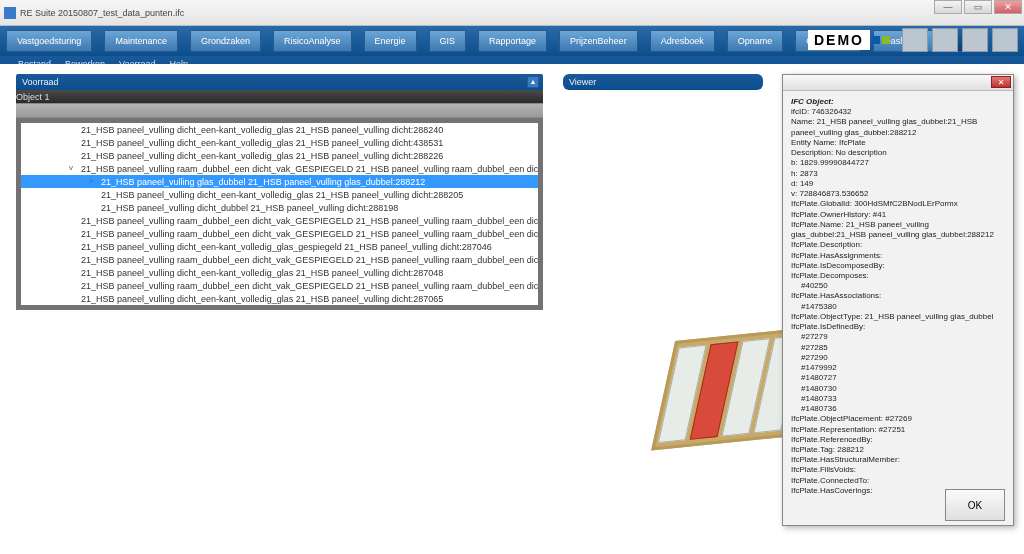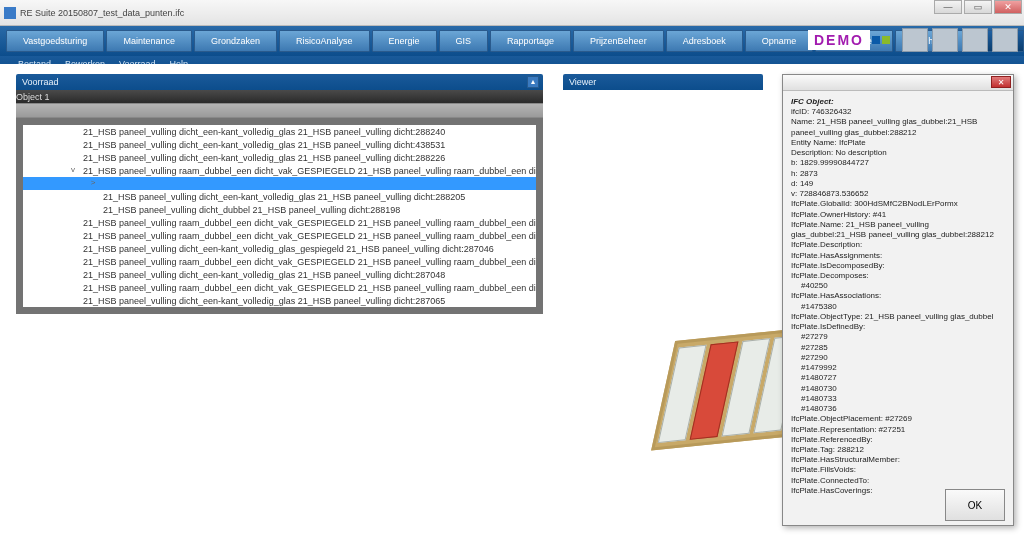--- a/index.html
+++ b/index.html
@@ -5,47 +5,47 @@
 * { margin: 0; padding: 0; box-sizing: border-box; font-family: Tahoma, Arial, sans-serif; }
 body { width: 1024px; height: 554px; background: #e8e8e8; overflow: hidden; position: relative; }
 
 .titlebar { height: 26px; background: linear-gradient(#f7f7f7,#e4e4e4); border-bottom: 1px solid #bbb; display: flex; align-items: center; padding: 0 4px; font-size: 9px; color: #444; }
 .titlebar .icon { width: 12px; height: 12px; background: #3a7bc8; margin-right: 4px; }
 .win-controls { position: absolute; right: 2px; top: 0; display: flex; }
 .win-controls div { width: 28px; height: 14px; border: 1px solid #aaa; background: linear-gradient(#f4f4f4,#d8d8d8); margin-left: 2px; font-size: 9px; text-align: center; line-height: 12px; color: #555; }
 .win-controls div.close { background: linear-gradient(#f0a0a0,#d06060); color: #fff; }
 
 .toolbar { height: 30px; background: linear-gradient(#2a6aa8,#0c4d8c); display: flex; align-items: center; padding: 0 6px; position: relative; }
-.toolbar .tbtn { height: 22px; padding: 0 16px; margin-right: 2px; background: linear-gradient(#6ba6d6,#3d79b2); border: 1px solid #2a5a8c; border-radius: 1px; color: #fff; font-size: 9px; display: flex; align-items: center; }
+.toolbar .tbtn { height: 22px; padding: 0 10px; margin-right: 12px; background: linear-gradient(#6ba6d6,#3d79b2); border: 1px solid #2a5a8c; border-radius: 1px; color: #fff; font-size: 9px; display: flex; align-items: center; }
 .toolbar .tbtn.active { background: linear-gradient(#1f5fa0,#0a3d6e); }
 .demo-badge { position: absolute; right: 6px; top: 2px; display: flex; align-items: center; }
-.demo-badge .txt { font-size: 14px; font-weight: 600; color: #a21caf; letter-spacing: 2px; background: #fff; padding: 2px 6px; }
+.demo-badge .txt { font-size: 14px; font-weight: 600; color: #000000; letter-spacing: 2px; background: #fff; padding: 2px 6px; }
 .demo-badge .sq { width: 8px; height: 8px; margin-left: 2px; }
 .demo-badge .thumbs { display: flex; margin-left: 8px; }
 .demo-badge .thumbs div { width: 26px; height: 24px; background: #bcc6d0; margin-left: 4px; border: 1px solid #8a9aaa; }
 
 .menubar { height: 16px; background: linear-gradient(#1a5a9a,#0c4d8c); display: flex; align-items: center; padding: 0 18px; }
 .menubar span { color: #cfe2f3; font-size: 9px; margin-right: 14px; }
 
 .workspace { position: absolute; top: 64px; left: 0; right: 0; bottom: 0; display: flex; background: #fff; }
 
 .left-col { width: 555px; padding: 10px 12px 0 16px; }
 .panel-hdr { background: linear-gradient(#1a5a9a,#0c4d8c); color: #e6f0fa; font-size: 9px; height: 16px; display: flex; align-items: center; padding: 0 6px; border-radius: 2px 2px 0 0; position: relative; }
 .panel-hdr .ctrl { position: absolute; right: 4px; top: 2px; width: 12px; height: 12px; background: #3a7ac0; border: 1px solid #255a90; font-size: 8px; color: #fff; text-align: center; line-height: 10px; }
 .sub-hdr { background: linear-gradient(#4a4a4a,#2a2a2a); color: #ddd; font-size: 9px; height: 14px; padding: 0 0; display: flex; align-items: center; border-bottom: 1px solid #888;}
 .gray-row { background: linear-gradient(#b4b4b4,#9a9a9a); height: 14px; border-bottom: 1px solid #888;}
-.tree { background: #fff; border: 7px solid #737373; font-size: 9px; color: #333; max-height: 220px; overflow-y: auto; overflow-x: hidden; }
+.tree { background: #fff; border: 5px solid #737373; font-size: 9px; color: #333; max-height: 220px; overflow-y: auto; overflow-x: hidden; }
 .tree-row { height: 13px; padding: 0 4px 0 60px; white-space: nowrap; overflow: hidden; text-overflow: ellipsis; display: flex; align-items: center; position: relative; }
 .tree-row.d2 { padding-left: 80px; }
 .tree-row .exp { position: absolute; left: 46px; top: 2px; width: 8px; height: 8px; font-size: 8px; color: #666; text-align: center; line-height: 8px; }
 .tree-row.d2 .exp { left: 66px; }
 .tree-row.sel { background: #3399ff; color: #fff; }
 
 .right-col { flex: 1; padding: 10px 8px 0 8px; position: relative; }
-.viewer-hdr { width: 200px; }
+.viewer-hdr { width: 200px; border-radius: 6px; }
 .viewer-canvas { position: absolute; left: 20px; top: 40px; right: 10px; bottom: 10px; background: #fff; }
 .model3d { position: absolute; left: 90px; top: 230px; width: 130px; height: 110px; transform: skewX(-18deg) rotate(-6deg); display: flex; border: 3px solid #b89a5a; background: #c8a968; }
 .model3d .slat { flex: 1; margin: 4px 2px; }
 .model3d .slat.g { background: #e8ece8; border: 1px solid #aab0aa; }
 .model3d .slat.r { background: #d84a3a; border: 1px solid #a03020; }
 
 .popup { position: absolute; right: 10px; top: 74px; width: 232px; height: 452px; background: #f2f2f2; border: 1px solid #888; box-shadow: 2px 2px 6px rgba(0,0,0,.3); }
 .popup-title { height: 16px; background: linear-gradient(#fafafa,#e0e0e0); border-bottom: 1px solid #bbb; position: relative; }
 .popup-title .x { position: absolute; right: 2px; top: 1px; width: 20px; height: 12px; background: linear-gradient(#e07a7a,#c23030); color: #fff; font-size: 8px; text-align: center; line-height: 12px; border: 1px solid #902020; }
 .popup-body { position: absolute; top: 16px; left: 0; right: 0; bottom: 28px; padding: 6px 8px; font-size: 8px; color: #222; line-height: 1.28; overflow: hidden; }
@@ -125,20 +125,21 @@
         </div>
         <div class="tree-row">
           <span>21_HSB paneel_vulling dicht_een-kant_volledig_glas 21_HSB paneel_vulling dicht:288226</span>
         </div>
         <div class="tree-row">
           <span class="exp">v</span>
           <span>21_HSB paneel_vulling raam_dubbel_een dicht_vak_GESPIEGELD 21_HSB paneel_vulling raam_dubbel_een dicht_vak_GESPIEGELD:436540</span>
         </div>
         <div class="tree-row d2 sel">
           <span class="exp">&gt;</span>
+          <span>21_HSB paneel_vulling glas_dubbel 21_HSB paneel_vulling glas_dubbel:288212</span>
         </div>
         <div class="tree-row d2">
           <span>21_HSB paneel_vulling dicht_een-kant_volledig_glas 21_HSB paneel_vulling dicht:288205</span>
         </div>
         <div class="tree-row d2">
           <span>21_HSB paneel_vulling dicht_dubbel 21_HSB paneel_vulling dicht:288198</span>
         </div>
         <div class="tree-row">
           <span>21_HSB paneel_vulling raam_dubbel_een dicht_vak_GESPIEGELD 21_HSB paneel_vulling raam_dubbel_een dicht_vak_GESPIEGELD:436585</span>
         </div>

